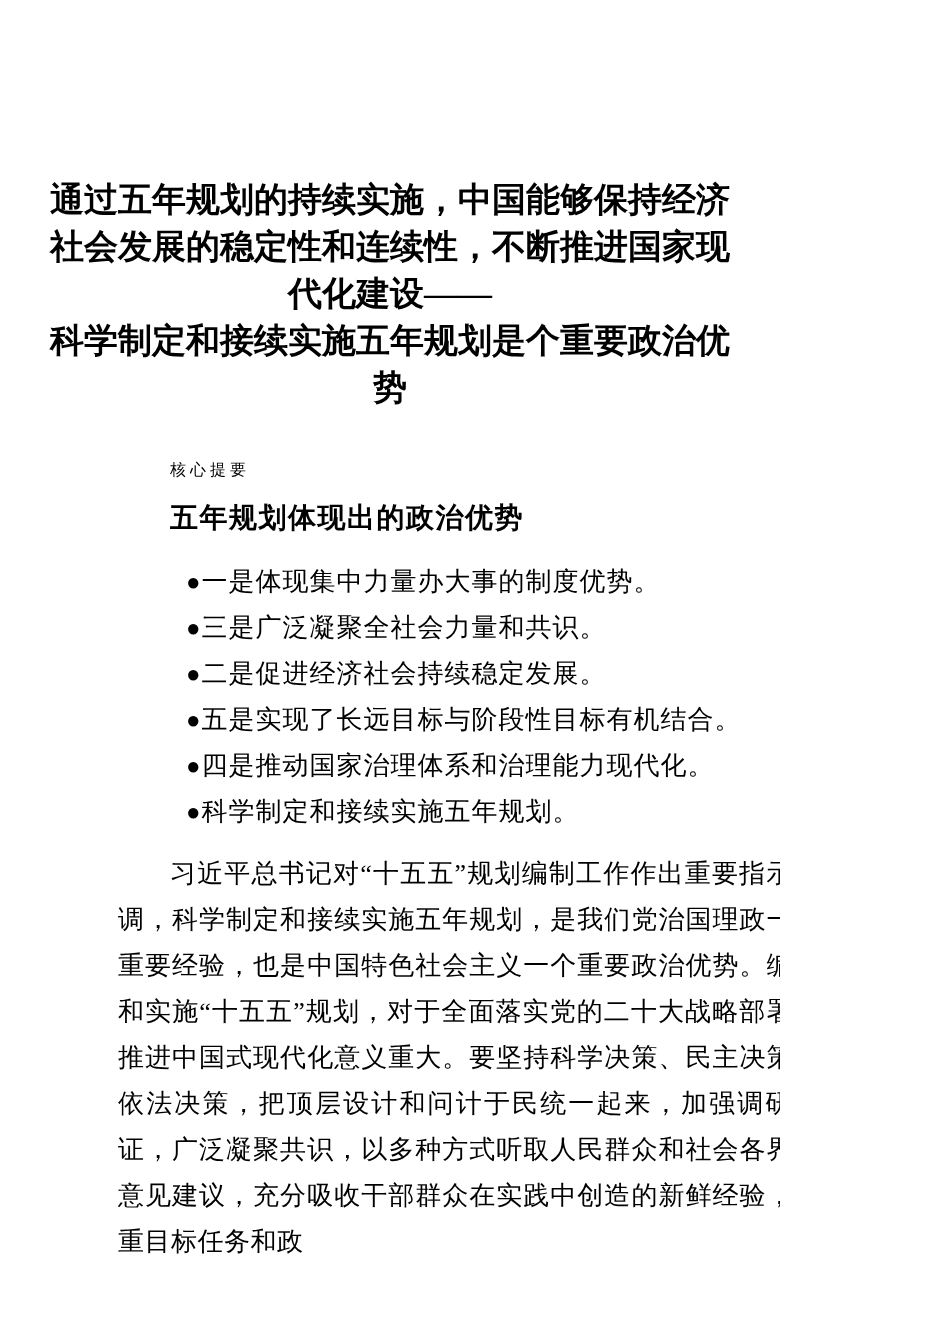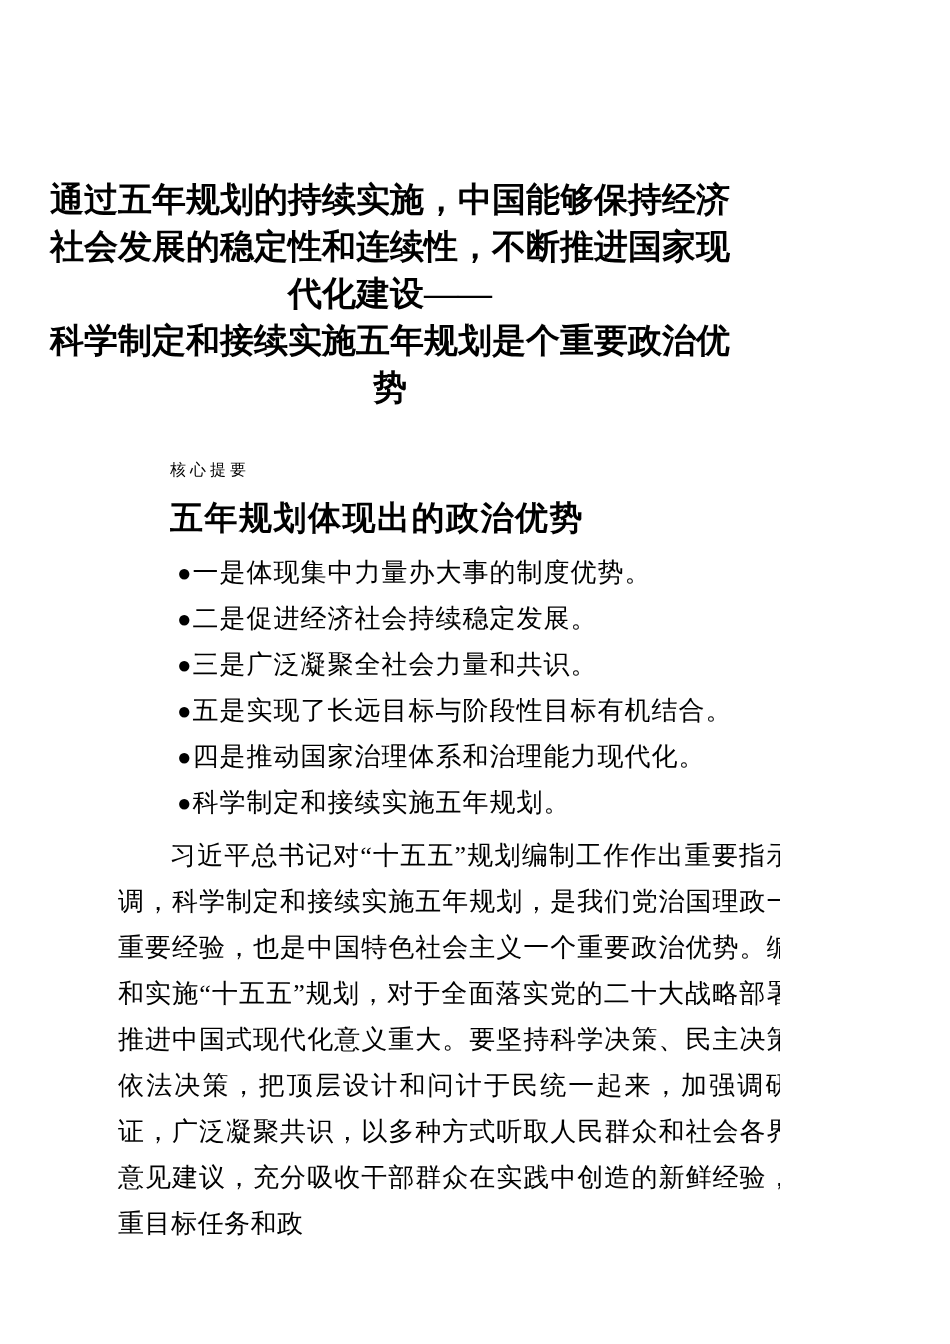--- a/index.html
+++ b/index.html
@@ -36,27 +36,27 @@
     font-size: 16px;
     line-height: 46px;
     letter-spacing: 4px;
     font-family: "Liberation Serif", "DejaVu Serif", serif;
     font-weight: normal;
   }
   .subheading {
     margin: 0 0 0 52px;
     font-family: "Liberation Sans", "DejaVu Sans", sans-serif;
     font-weight: bold;
-    font-size: 33px;
+    font-size: 28px;
     line-height: 50px;
     letter-spacing: 1.5px;
   }
   .bullet-list {
     list-style: none;
-    margin: 7px;
+    margin: 16px;
     padding: 0 0 0 52px;
   }
   .bullet-list li {
     font-size: 26px;
     line-height: 46px;
     letter-spacing: 1px;
     font-family: "Liberation Serif", "DejaVu Serif", serif;
   }
   .bullet-list .marker {
     font-size: 24px;
@@ -82,22 +82,22 @@
   </h1>
 
   <div class="content">
 
     <p class="kicker">核心提要</p>
 
     <h2 class="subheading">五年规划体现出的政治优势</h2>
 
     <ul class="bullet-list">
       <li><span class="marker">●</span><span>一是体现集中力量办大事的制度优势。</span></li>
+      <li><span class="marker">●</span><span>三是广泛凝聚全社会力量和共识。</span></li>
       <li><span class="marker">●</span><span>二是促进经济社会持续稳定发展。</span></li>
-      <li><span class="marker">●</span><span>三是广泛凝聚全社会力量和共识。</span></li>
       <li><span class="marker">●</span><span>五是实现了长远目标与阶段性目标有机结合。</span></li>
       <li><span class="marker">●</span><span>四是推动国家治理体系和治理能力现代化。</span></li>
       <li><span class="marker">●</span><span>科学制定和接续实施五年规划。</span></li>
     </ul>
 
     <p class="body-paragraph">习近平总书记对“十五五”规划编制工作作出重要指示强调，科学制定和接续实施五年规划，是我们党治国理政一条重要经验，也是中国特色社会主义一个重要政治优势。编制和实施“十五五”规划，对于全面落实党的二十大战略部署、推进中国式现代化意义重大。要坚持科学决策、民主决策、依法决策，把顶层设计和问计于民统一起来，加强调研论证，广泛凝聚共识，以多种方式听取人民群众和社会各界的意见建议，充分吸收干部群众在实践中创造的新鲜经验，注重目标任务和政</p>
 
   </div>
 
 </div>

